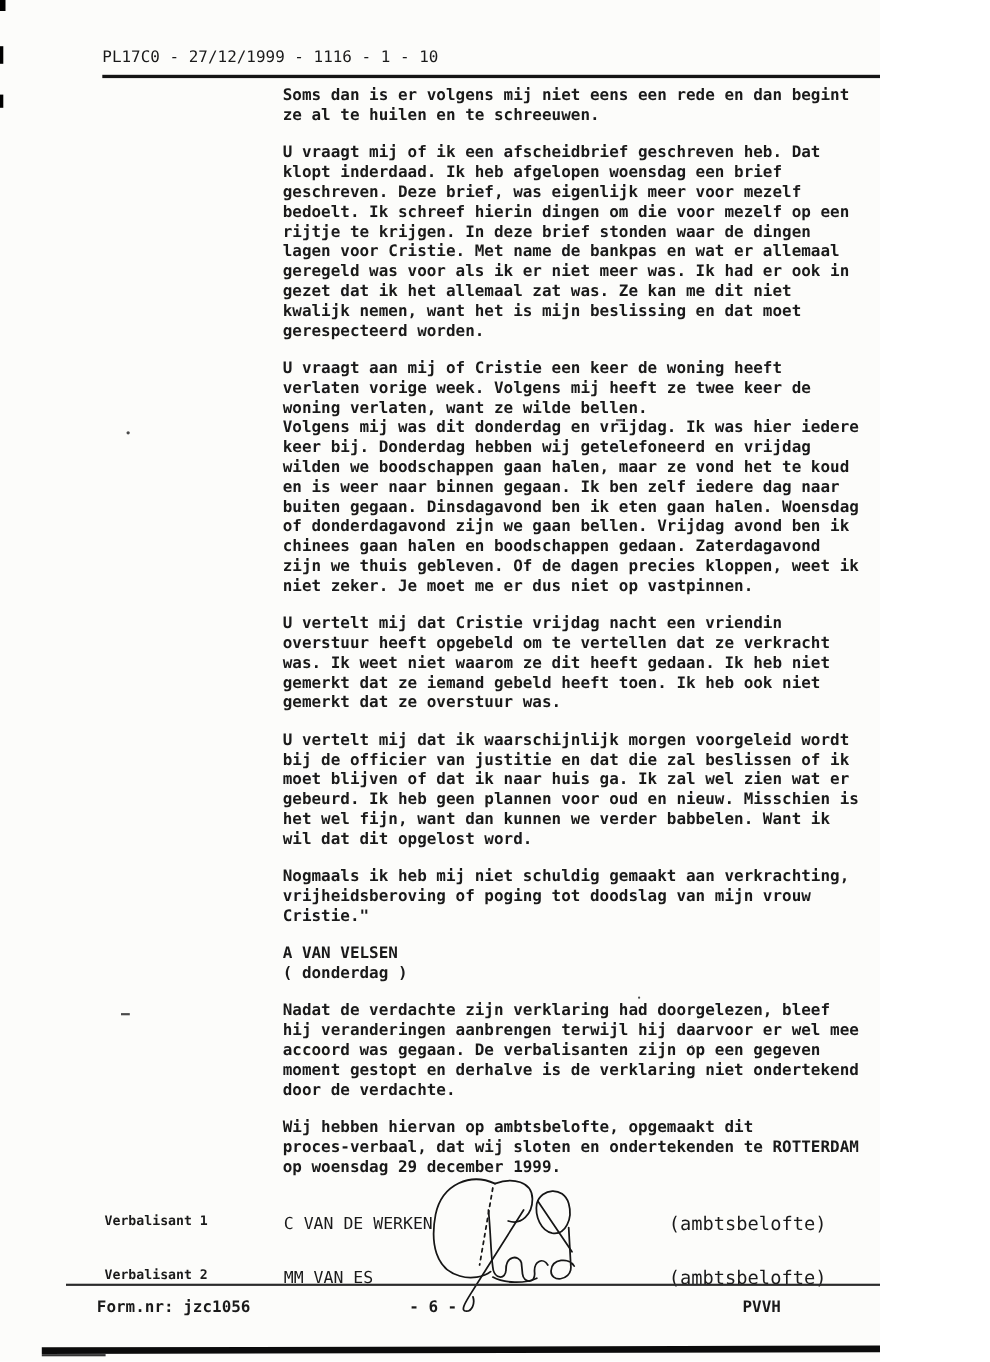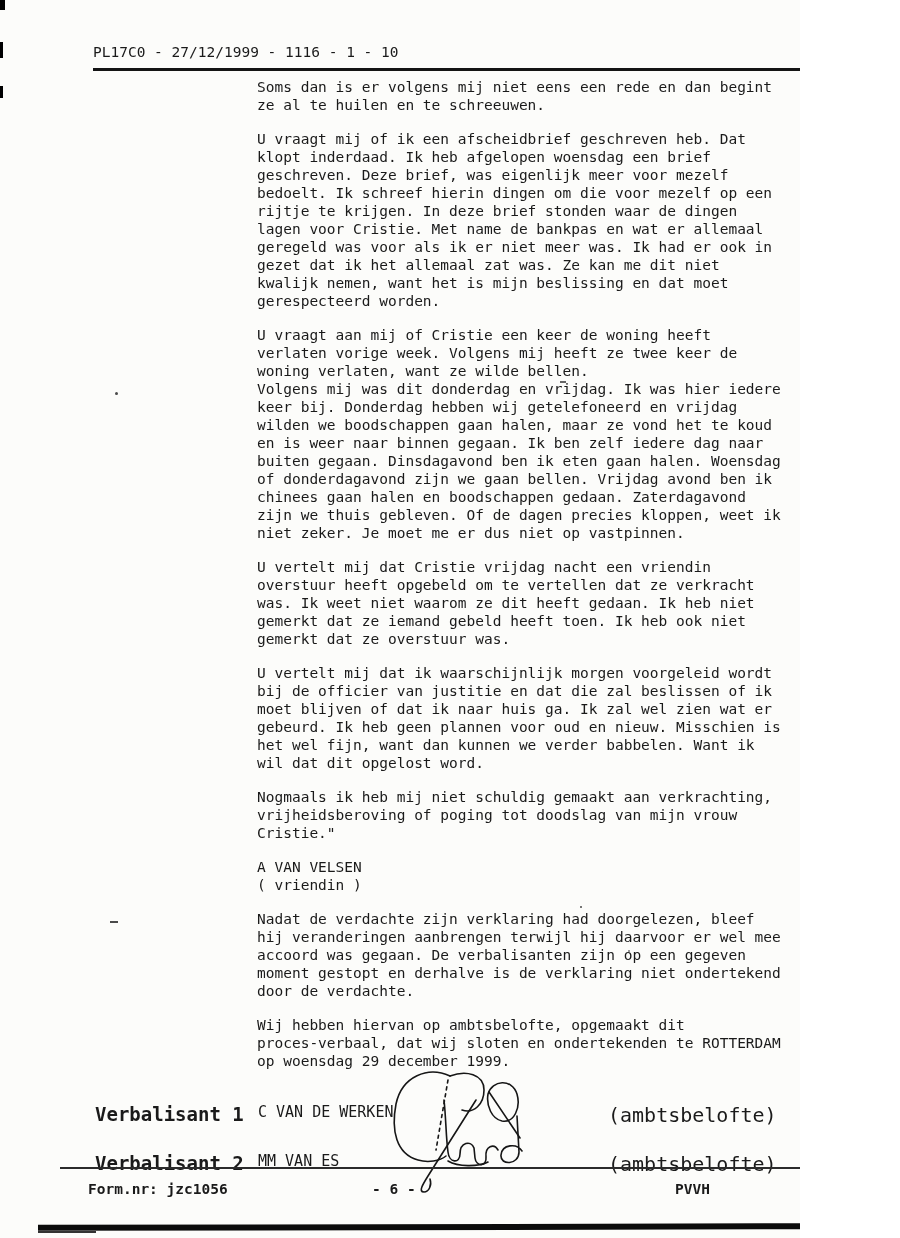--- a/index.html
+++ b/index.html
@@ -8,25 +8,25 @@
     font-family:"DejaVu Sans Mono",monospace;color:#1a1a1a;overflow:hidden;
   }
   
   .hdr{position:absolute;top:44px;font-size:14.5px;letter-spacing:0px;white-space:pre;}
   .hdr-left{left:93px;}
   .hdr-right{left:423px;}
   .hdr-rule{position:absolute;left:93px;top:68px;width:713px;height:3px;background:#141414;}
   .hdr-rule-tick{position:absolute;left:804px;top:66px;width:4px;height:9px;background:#141414;}
   
   .body-col{position:absolute;left:257px;top:78px;width:560px;font-size:14.5px;line-height:18px;}
-  .body-col p{margin:0 0 16px 0;white-space:pre;}
+  .body-col p{margin:0 0 16px 0;white-space:pre;font-weight:bold;}
   
-  .verb-label{position:absolute;left:95px;font-size:19px;font-weight:bold;white-space:pre;}
+  .verb-label{position:absolute;left:95px;font-size:12px;font-weight:bold;white-space:pre;}
   .verb-name{position:absolute;left:258px;font-size:15px;white-space:pre;}
-  .verb-oath{position:absolute;left:608px;font-size:20px;white-space:pre;}
+  .verb-oath{position:absolute;left:608px;font-size:17px;white-space:pre;}
   .row1{top:1103px;}
   .row2{top:1139px;margin-top:13px;}
   
   .foot-rule{position:absolute;left:60px;top:1167px;width:835px;height:2px;background:#2b2b2b;}
   .foot{position:absolute;top:1181px;font-size:14.5px;white-space:pre;font-weight:bold;}
   .foot-form{left:88px;}
   .foot-page{left:372px;}
   .foot-code{left:675px;}
   .bottom-bar{position:absolute;left:38px;top:1224px;width:833px;height:6px;background:#0b0b0b;transform:rotate(-0.12deg);}
   .bottom-bar2{position:absolute;left:38px;top:1231px;width:58px;height:2px;background:#333;}
@@ -87,21 +87,21 @@
     <p>U vertelt mij dat ik waarschijnlijk morgen voorgeleid wordt
 bij de officier van justitie en dat die zal beslissen of ik
 moet blijven of dat ik naar huis ga. Ik zal wel zien wat er
 gebeurd. Ik heb geen plannen voor oud en nieuw. Misschien is
 het wel fijn, want dan kunnen we verder babbelen. Want ik
 wil dat dit opgelost word.</p>
     <p>Nogmaals ik heb mij niet schuldig gemaakt aan verkrachting,
 vrijheidsberoving of poging tot doodslag van mijn vrouw
 Cristie."</p>
     <p>A VAN VELSEN
-( vriendin )</p>
+( donderdag )</p>
     <p>Nadat de verdachte zijn verklaring had doorgelezen, bleef
 hij veranderingen aanbrengen terwijl hij daarvoor er wel mee
 accoord was gegaan. De verbalisanten zijn op een gegeven
 moment gestopt en derhalve is de verklaring niet ondertekend
 door de verdachte.</p>
     <p>Wij hebben hiervan op ambtsbelofte, opgemaakt dit
 proces-verbaal, dat wij sloten en ondertekenden te ROTTERDAM
 op woensdag 29 december 1999.</p>
   </div>
 

